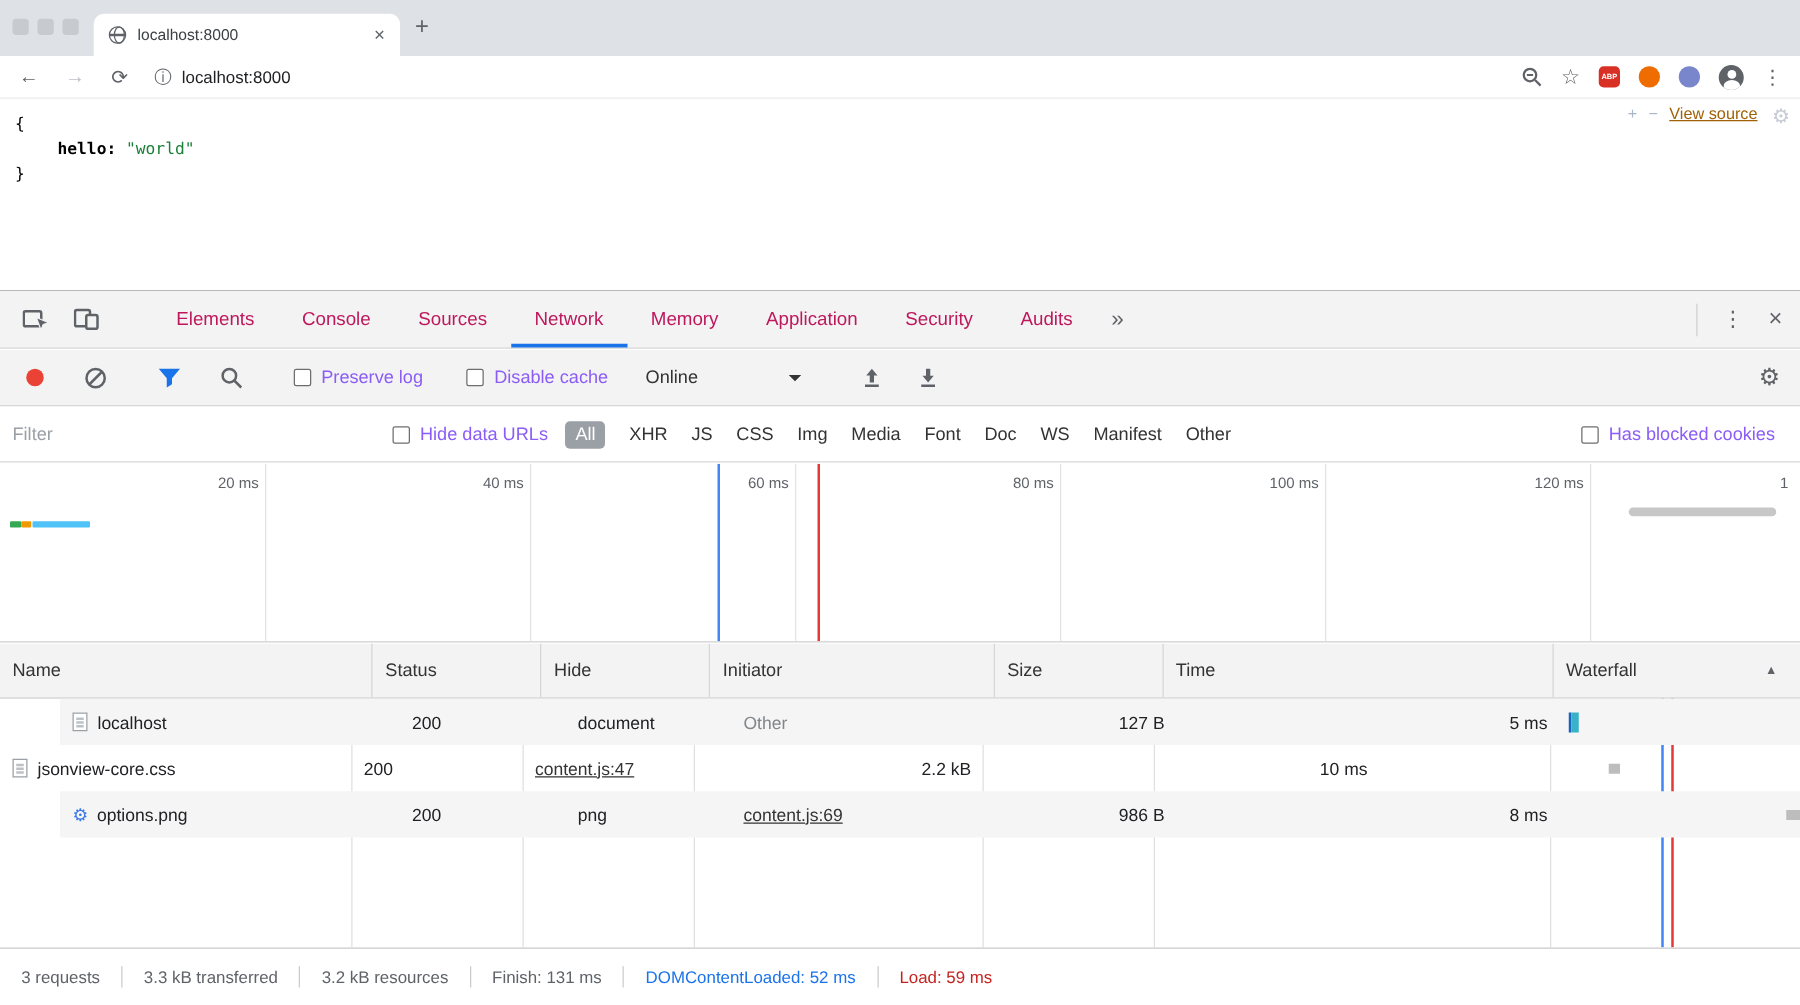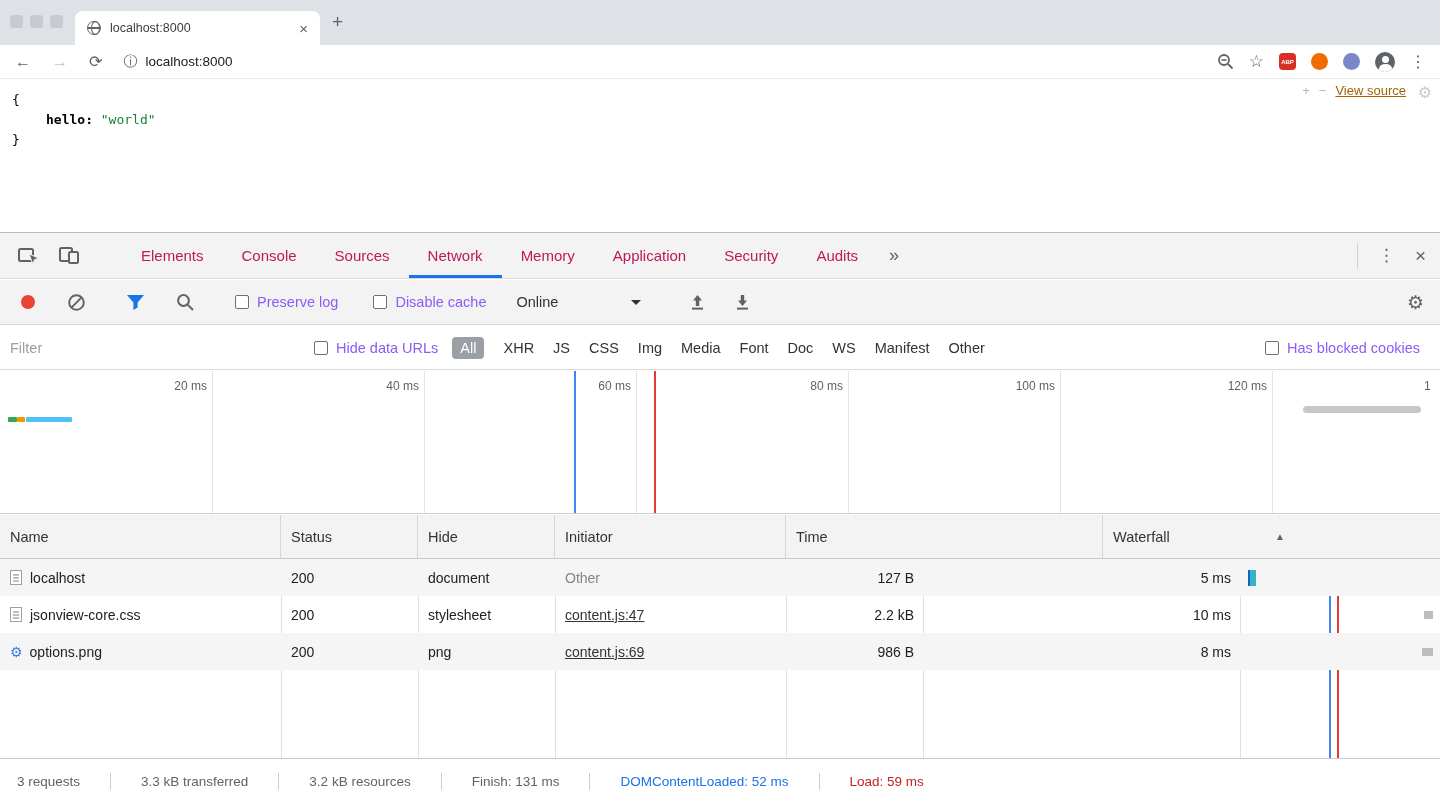--- a/index.html
+++ b/index.html
@@ -102,36 +102,36 @@
                 border-bottom:1px solid #c9c9c9; display:flex; align-items:center; }
   .net-header .hcell { height:100%; display:flex; align-items:center; padding-left:10px; font-size:14.5px;
                        color:#333; border-right:1px solid #d6d6d6; }
   .hcell.last { border-right:none; justify-content:space-between; padding-right:18px; }
   .sort-arrow { font-size:10px; color:#5f6368; }
 
   .net-body { position:absolute; top:326px; left:0; right:0; height:199px; background:#fff; }
   .col-sep { position:absolute; top:0; bottom:0; width:1px; background:#e0e0e0; }
   .wf-marker { position:absolute; top:0; bottom:0; width:1.5px; }
   .net-row { position:relative; display:flex; height:37px; align-items:center; font-size:14px; color:#202124; }
-  .net-row.odd { background:#f5f5f5; }
+  .net-row.odd { background:#f5f5f5;margin-left:48px; }
   .cell { height:100%; display:flex; align-items:center; padding-left:10px; overflow:hidden; white-space:nowrap; }
   .cell.num { justify-content:flex-end; padding-right:9px; padding-left:0; }
   .doc-icon { width:12px; height:15px; border:1px solid #9aa0a6; background:#fff; margin-right:8px;
               position:relative; flex:0 0 auto; }
   .doc-icon::before { content:""; position:absolute; left:2px; right:2px; top:3px; height:1.5px; background:#bdc1c6;
                       box-shadow:0 3px 0 #bdc1c6, 0 6px 0 #bdc1c6; }
   .img-icon { font-size:14px; color:#3b78e7; margin-right:7px; line-height:1; }
   .init-other { color:#80868b; }
   .init-link { color:#333; text-decoration:underline; cursor:pointer; }
   .wf-cell { position:relative; height:100%; }
   .wf-bar { position:absolute; top:50%; transform:translateY(-50%); }
 
   .status-bar { position:absolute; left:0; right:0; bottom:0; height:46px; background:#fff;
                 border-top:1px solid #c9c9c9; display:flex; align-items:center; font-size:13.5px; color:#5f6368; }
-  .sb-item { padding:0 30px; white-space:nowrap; }
+  .sb-item { padding:0 17px; white-space:nowrap; }
   .sb-item:first-child { padding-left:17px; }
   .sb-sep { width:1px; height:17px; background:#ccc; }
   .sb-blue { color:#1a73e8; }
   .sb-red { color:#c5221f; }
 </style>
 </head>
 <body>
 
 <div class="screen">
 
@@ -298,24 +298,25 @@
       <span class="tick" style="left:1424px; width:20px; text-align:left">1</span>
       <span class="ov-bar" style="left:8px; top:46px; width:9px; background:#34a853"></span>
       <span class="ov-bar" style="left:17px; top:46px; width:8px; background:#f29900"></span>
       <span class="ov-bar" style="left:26px; top:46px; width:46px; background:#4fc3f7"></span>
       <span class="ov-marker" style="left:574px; background:#4285f4"></span>
       <span class="ov-marker" style="left:654px; background:#e53935"></span>
       <span class="ov-thumb"></span>
     </div>
 
     <div class="net-header">
-      <span class="hcell" style="width:281px">Name</span>
+      <span class="hcell" style="width:303px">Name</span>
       <span class="hcell" style="width:137px">Status</span>
       <span class="hcell" style="width:137px">Hide</span>
       <span class="hcell" style="width:231px">Initiator</span>
+      <span class="hcell" style="width:137px">Size</span>
       <span class="hcell" style="width:317px">Time</span>
       <span class="hcell last" style="width:200px">
         <span>Waterfall</span>
         <span class="sort-arrow">▲</span>
       </span>
     </div>
 
     <div class="net-body">
       <span class="col-sep" style="left:281px"></span>
       <span class="col-sep" style="left:418px"></span>
@@ -343,21 +344,20 @@
           <span class="wf-bar" style="left:10px; width:6px; height:16px; background:#39b2c9"></span>
         </span>
       </div>
 
       <div class="net-row">
         <span class="cell" style="width:281px">
           <span class="doc-icon"></span>
           <span>jsonview-core.css</span>
         </span>
         <span class="cell" style="width:137px">200</span>
-        <span class="cell" style="width:137px">stylesheet</span>
         <span class="cell" style="width:231px">
             <span class="init-link">content.js:47</span>
           </span>
         <span class="cell num" style="width:137px">2.2 kB</span>
         <span class="cell num" style="width:317px">10 ms</span>
         <span class="wf-cell" style="width:200px">
           <span class="wf-bar" style="left:184px; width:9px; height:8px; background:#bdbdbd"></span>
         </span>
       </div>
 

